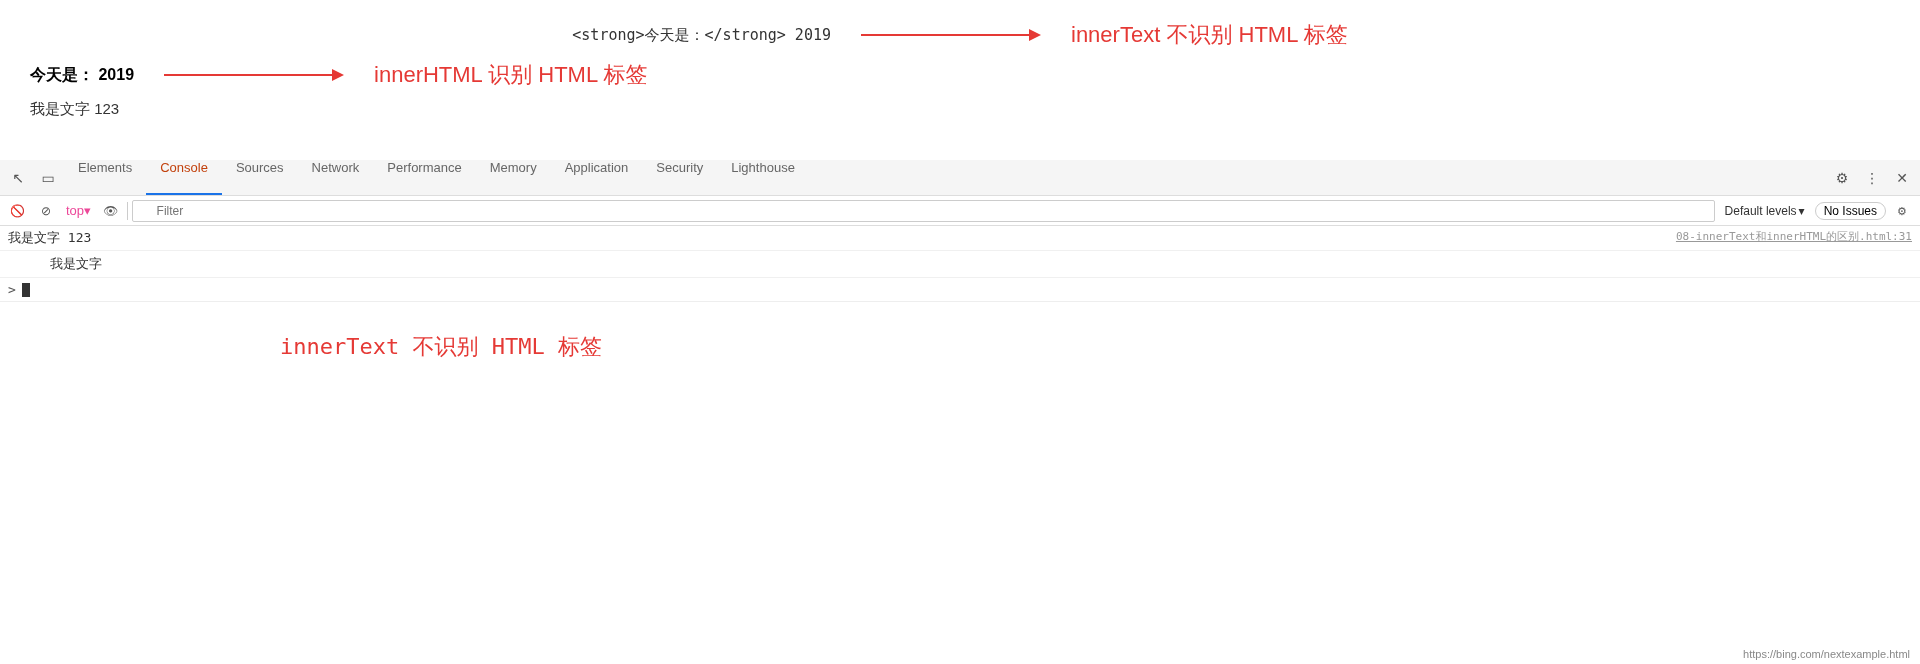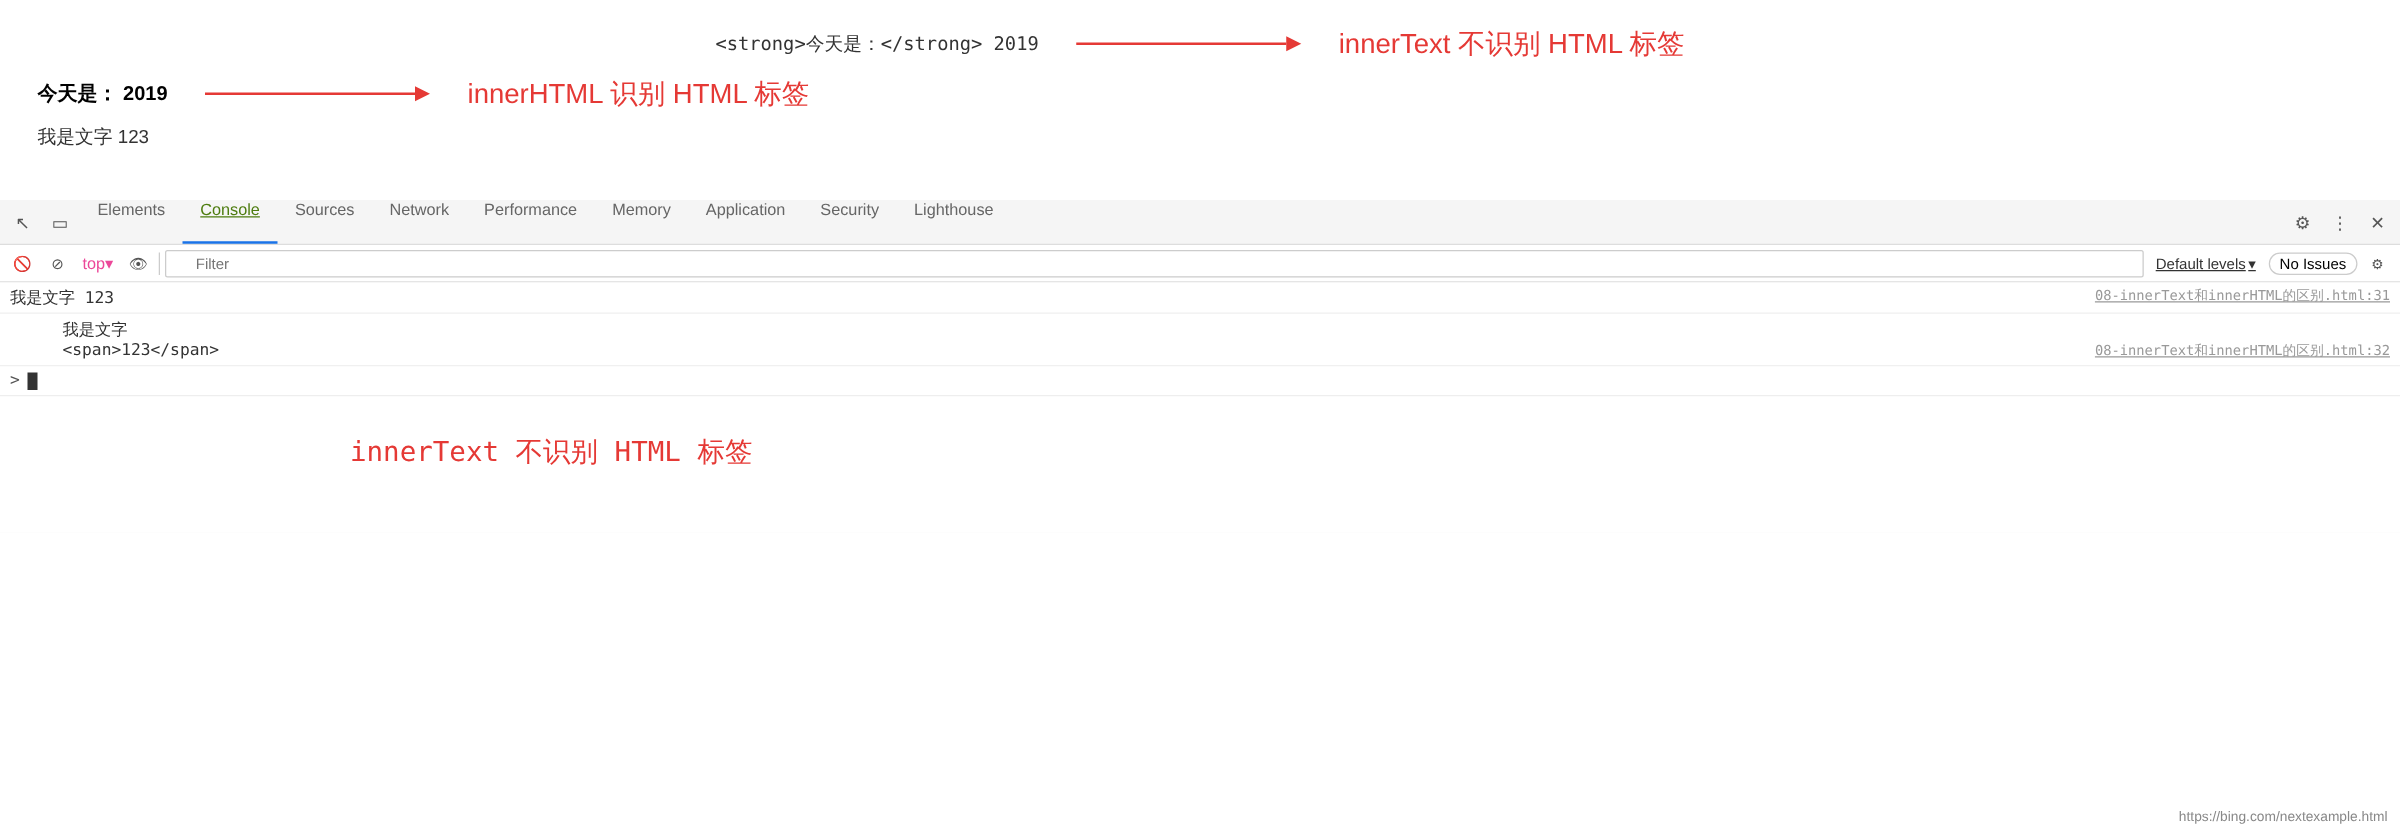--- a/index.html
+++ b/index.html
@@ -116,23 +116,22 @@
       height: 100%;
       display: flex;
       font-size: 13px;
       color: #666;
       cursor: pointer;
       border-bottom: 2px solid transparent;
       white-space: nowrap;
     }
 
     .tab.active {
-      color: #4d7c0f;
+      color: #c2410c;
       border-bottom: 2px solid #1a73e8;
-      text-decoration: underline;
     }
 
     .devtools-right-icons {
       display: flex;
       align-items: center;
       gap: 2px;
     }
 
     
     .console-toolbar {
@@ -186,21 +185,20 @@
       display: flex;
       align-items: center;
       gap: 2px;
       background: transparent;
       border: none;
       font-size: 12px;
       color: #333;
       cursor: pointer;
       padding: 2px 6px;
       border-radius: 2px;
-      text-decoration: underline;
     }
 
     .no-issues-btn {
       background: transparent;
       border: 1px solid #ccc;
       border-radius: 10px;
       font-size: 12px;
       color: #000000;
       padding: 1px 8px;
       cursor: pointer;
@@ -437,24 +435,20 @@
 
     <div class="console-row">
       <span class="console-row-content">我是文字 123</span>
       <a class="console-row-link">08-innerText和innerHTML的区别.html:31</a>
     </div>
 
     <div class="console-expanded">
       <div class="console-expanded-line">
         <span>我是文字</span>
       </div>
-      <div class="console-expanded-line">
-        <span>&lt;span&gt;123&lt;/span&gt;</span>
-        <a class="link" style="margin-left:auto;color:#999;font-size:11px;text-decoration:underline;cursor:pointer;">08-innerText和innerHTML的区别.html:32</a>
-      </div>
     </div>
 
     <div class="console-prompt">
       <span class="prompt-symbol">&gt;</span>
       <span class="prompt-cursor"></span>
     </div>
 
     <div class="bottom-red-section">
       <span class="bottom-red-text">innerText 不识别 HTML 标签</span>
     </div>

